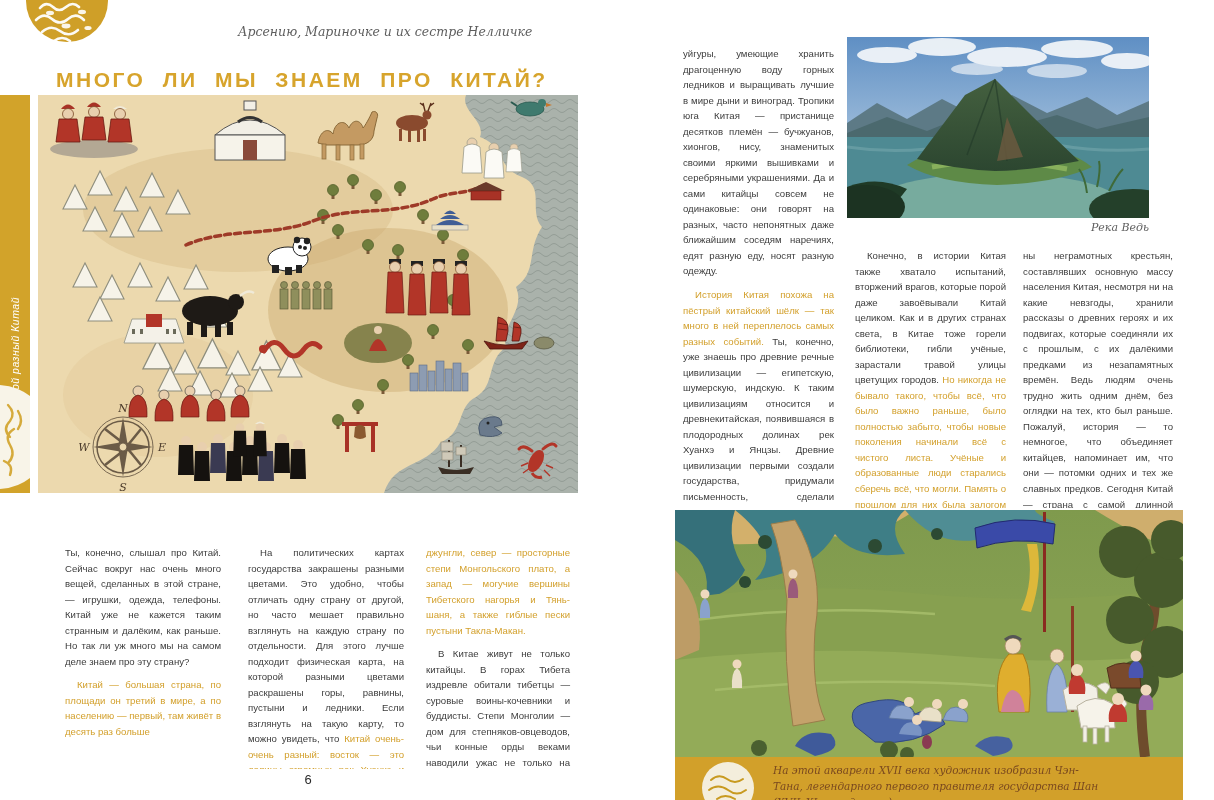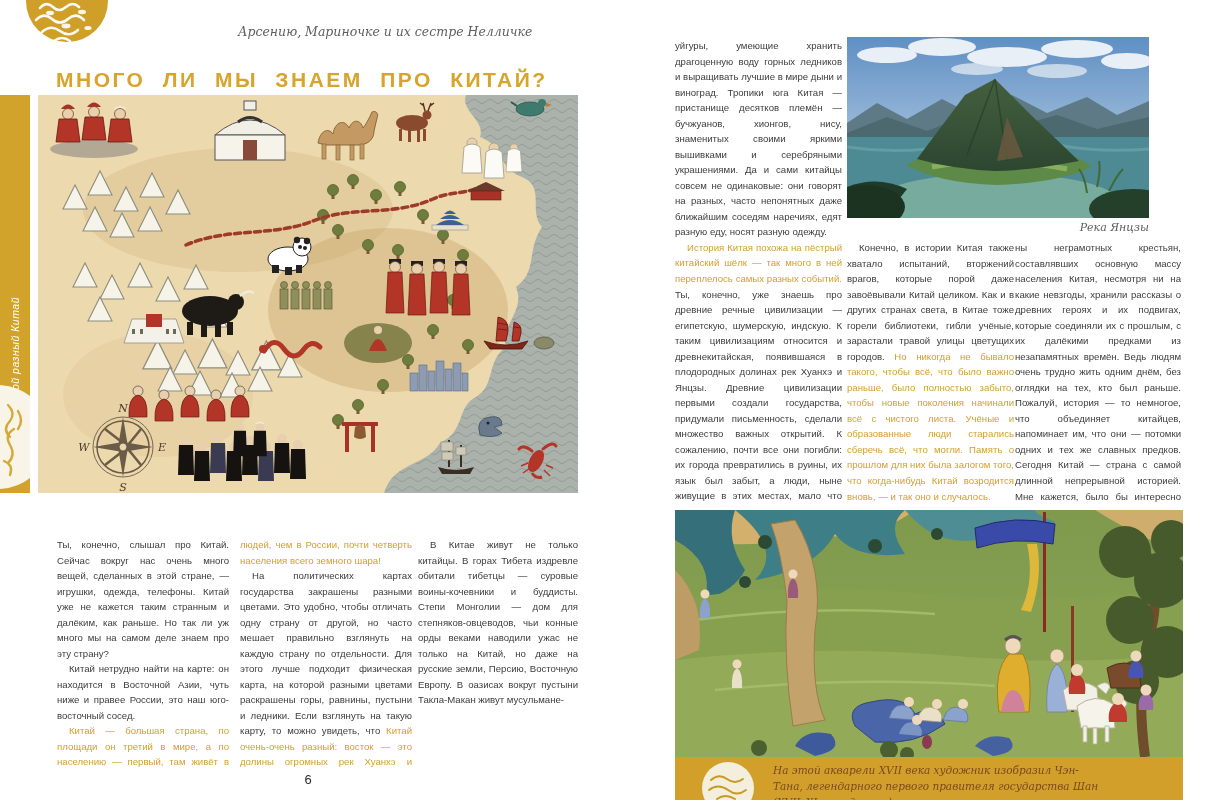--- a/index.html
+++ b/index.html
@@ -31,21 +31,21 @@
   .map{left:38px;top:95px;width:540px;height:398px;}
   .map svg{display:block;}
   
   .col{position:absolute;overflow:hidden;}
   #lc0{left:57px;top:537px;width:172px;height:232px;}
   #lc1{left:240px;top:537px;width:172px;height:232px;}
   #lc2{left:418px;top:537px;width:160px;height:232px;}
   #rc0{left:675px;top:38px;width:167px;height:470px;}
   #rc1{left:847px;top:240px;width:167px;height:268px;}
   #rc2{left:1015px;top:240px;width:166px;height:268px;}
-  .para{margin:0;text-align:justify;font-size:9.6px;line-height:1.62;color:#3c3c3c;}
+  .para{margin:8px;text-align:justify;font-size:9.6px;line-height:1.62;color:#3c3c3c;}
   .para.indent{text-indent:12px;}
   .gold{color:#d3a02c;}
   
   .pageno{left:38px;top:772px;width:540px;text-align:center;font-size:13px;color:#2a2a2a;}
   
   .photo{left:847px;top:37px;width:302px;height:181px;}
   .photo-caption{
     left:847px;top:221px;width:302px;text-align:right;
     font-family:"DejaVu Serif",serif;font-style:italic;font-size:11px;color:#5d5d5d;
   }
@@ -465,28 +465,27 @@
   <g transform="translate(452,332)">
     <path d="M-10,8 Q-15,-8 0,-10 Q12,-12 12,-2 L4,0 L12,6 Q4,12 -10,8 Z" fill="#6a7a8c" stroke="#46566a" stroke-width="0.9"></path>
     <circle cx="-2" cy="-4" r="1.5" fill="#222"></circle>
   </g>
   <ellipse cx="506" cy="248" rx="10" ry="6" fill="#8a8a6a" stroke="#5a5a44" stroke-width="0.8"></ellipse>
 </svg>
 </div>
 
 <div class="col" id="lc0">
     <p class="para"><span>Ты, конечно, слышал про Китай. Сейчас вокруг нас очень много вещей, сделанных в этой стране, — игрушки, одежда, телефоны. Китай уже не кажется таким странным и далёким, как раньше. Но так ли уж много мы на самом деле знаем про эту страну?</span></p>
-    <p class="para indent"><span>Китай нетрудно найти на карте: он находится в Восточной Азии, чуть ниже и правее России, это наш юго-восточный сосед.</span></p>
     <p class="para indent"><span class="gold">Китай — большая страна, по площади он третий в мире, а по населению — первый, там живёт в десять раз больше</span></p>
   </div>
 <div class="col" id="lc1">
-    <p class="para"><span class="gold">людей, чем в России, почти четверть населения всего земного шара!</span></p>
     <p class="para indent"><span>На политических картах государства закрашены разными цветами. Это удобно, чтобы отличать одну страну от другой, но часто мешает правильно взглянуть на каждую страну по отдельности. Для этого лучше подходит физическая карта, на которой разными цветами раскрашены горы, равнины, пустыни и ледники. Если взглянуть на такую карту, то можно увидеть, что </span><span class="gold">Китай очень-очень разный: восток — это долины огромных рек Хуанхэ и Янцзы, юг — непроходимые</span></p>
   </div>
 <div class="col" id="lc2">
+    <p class="para"><span class="gold">джунгли, север — просторные степи Монгольского плато, а запад — могучие вершины Тибетского нагорья и Тянь-шаня, а также гиблые пески пустыни Такла-Макан.</span></p>
     <p class="para indent"><span>В Китае живут не только китайцы. В горах Тибета издревле обитали тибетцы — суровые воины-кочевники и буддисты. Степи Монголии — дом для степняков-овцеводов, чьи конные орды веками наводили ужас не только на Китай, но даже на русские земли, Персию, Восточную Европу. В оазисах вокруг пустыни Такла-Макан живут мусульмане-</span></p>
   </div>
 
 <div class="abs pageno">6</div>
 
 <div class="col" id="rc0">
     <p class="para"><span>уйгуры, умеющие хранить драгоценную воду горных ледников и выращивать лучшие в мире дыни и виноград. Тропики юга Китая — пристанище десятков племён — бучжуанов, хионгов, нису, знаменитых своими яркими вышивками и серебряными украшениями. Да и сами китайцы совсем не одинаковые: они говорят на разных, часто непонятных даже ближайшим соседям наречиях, едят разную еду, носят разную одежду.</span></p>
     <p class="para indent"><span class="gold">История Китая похожа на пёстрый китайский шёлк — так много в ней переплелось самых разных событий. </span><span>Ты, конечно, уже знаешь про древние речные цивилизации — египетскую, шумерскую, индскую. К таким цивилизациям относится и древнекитайская, появившаяся в плодородных долинах рек Хуанхэ и Янцзы. Древние цивилизации первыми создали государства, придумали письменность, сделали множество важных открытий. К сожалению, почти все они погибли: их города превратились в руины, их язык был забыт, а люди, ныне живущие в этих местах, мало что знают про них. Кое-что про них стало известно совсем недавно благодаря учёным-археологам, которые по крупицам собирают и изучают то, что не уничтожило время. Лишь одна из древних цивилизаций не</span></p>
   </div>
 
@@ -521,21 +520,21 @@
   <path d="M85,130 Q150,118 220,132" stroke="#8db45e" stroke-width="5" fill="none" opacity="0.9"></path>
   <path d="M70,122 L118,58 L148,42 L186,80 L232,124 Q180,134 148,134 Q105,132 70,122 Z" fill="url(#mtn1)"></path>
   <path d="M148,42 L160,124 M148,42 L120,118" stroke="#223828" stroke-width="1.5" opacity="0.6" fill="none"></path>
   <path d="M160,80 L176,120 L150,124 Z" fill="#6e5a40" opacity="0.8"></path>
   <path d="M0,150 Q30,138 60,152 Q40,181 0,181 Z" fill="#1f3a26"></path>
   <ellipse cx="18" cy="170" rx="40" ry="22" fill="#1c3322"></ellipse>
   <ellipse cx="286" cy="172" rx="44" ry="20" fill="#24402a"></ellipse>
   <path d="M250,150 q4,-18 2,-26 M262,154 q8,-16 14,-22 M240,156 q-2,-16 -8,-24" stroke="#3f6a38" stroke-width="2" fill="none"></path>
 </svg>
 </figure>
-<div class="abs photo-caption">Река Янцзы</div>
+<div class="abs photo-caption">Река Ведь</div>
 
 <div class="col" id="rc1">
     <p class="para indent"><span>Конечно, в истории Китая также хватало испытаний, вторжений врагов, которые порой даже завоёвывали Китай целиком. Как и в других странах света, в Китае тоже горели библиотеки, гибли учёные, зарастали травой улицы цветущих городов. </span><span class="gold">Но никогда не бывало такого, чтобы всё, что было важно раньше, было полностью забыто, чтобы новые поколения начинали всё с чистого листа. Учёные и образованные люди старались сберечь всё, что могли. Память о прошлом для них была залогом того, что когда-нибудь Китай возродится вновь, — и так оно и случалось. </span></p>
   </div>
 <div class="col" id="rc2">
     <p class="para"><span>ны неграмотных крестьян, составлявших основную массу населения Китая, несмотря ни на какие невзгоды, хранили рассказы о древних героях и их подвигах, которые соединяли их с прошлым, с их далёкими предками из незапамятных времён. Ведь людям очень трудно жить одним днём, без оглядки на тех, кто был раньше. Пожалуй, история — то немногое, что объединяет китайцев, напоминает им, что они — потомки одних и тех же славных предков. Сегодня Китай — страна с самой длинной непрерывной историей. Мне кажется, было бы интересно разобраться в этом получше. Согласен?</span></p>
   </div>
 
 <figure class="abs painting" style="margin:0">
 <svg viewBox="0 0 508 247" width="508" height="247">

